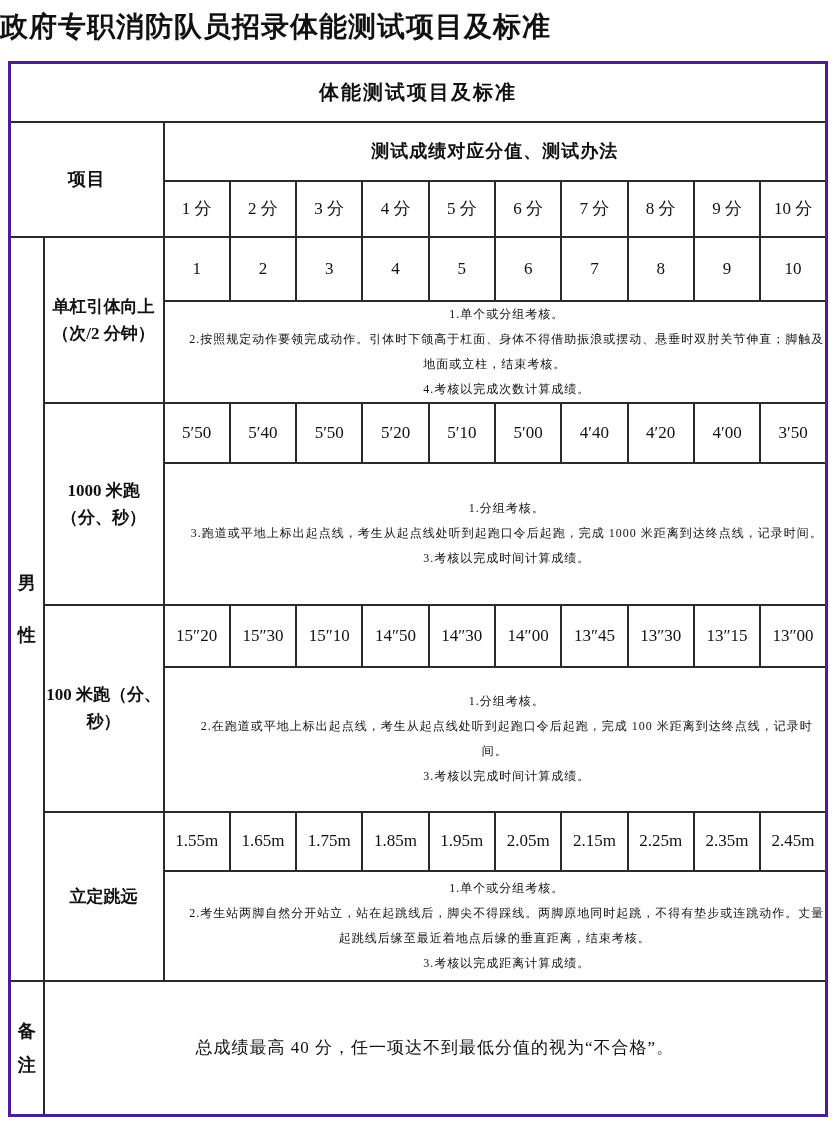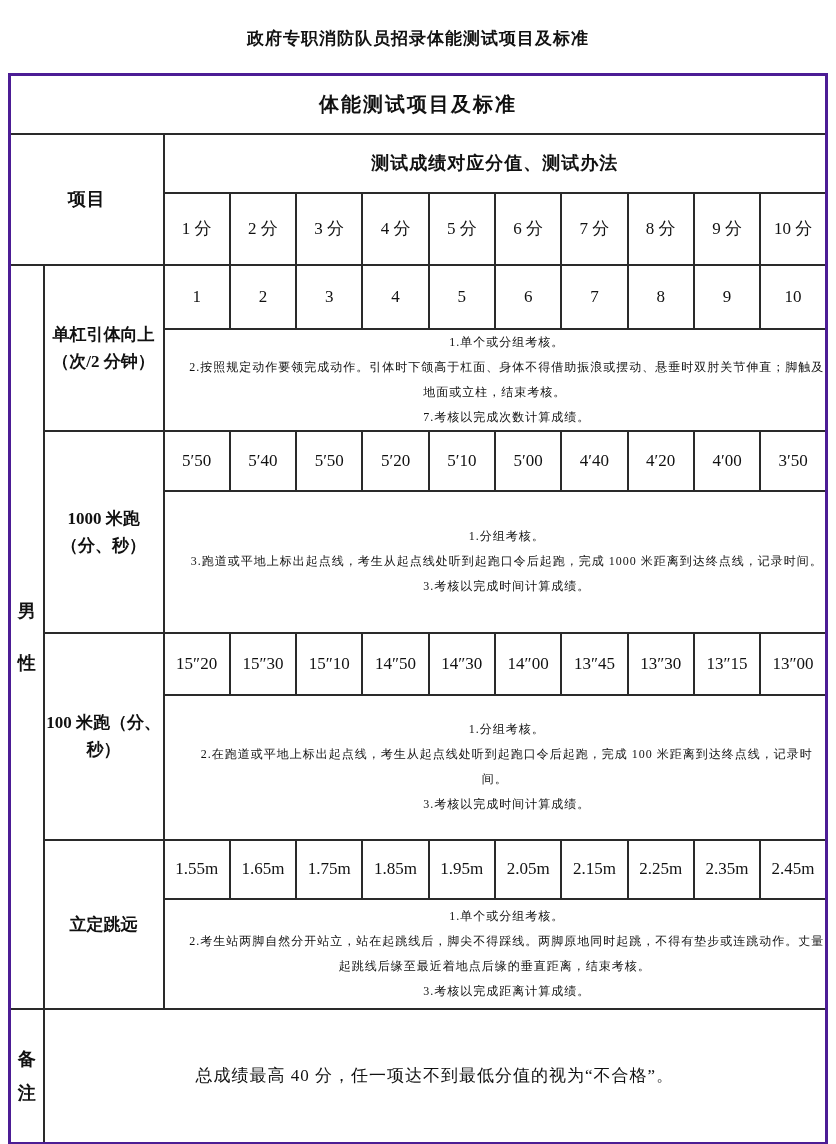--- a/index.html
+++ b/index.html
@@ -2,25 +2,24 @@
 <html><head>
 <meta charset="utf-8">
 <style>
   html,body{margin:0;padding:0;background:#ffffff;}
   body{
     width:836px;height:1144px;overflow:hidden;
     font-family:"Liberation Serif","DejaVu Serif",serif;
     color:#111;
   }
   .doc-title{
-    text-align:center;
-    font-size:17px;
-    font-weight:bold;
-    letter-spacing:1px;
-    padding-top:20px;
+    font-size:28px;
+    font-weight:bold;
+    letter-spacing:1px;
+    padding-top:8px;
     line-height:38px;
   }
   table.std{
     border-collapse:collapse;
     table-layout:fixed;
     width:820px;
     margin:15px 0 0 8px;
     border:3px solid #4c1d95;
   }
   table.std td{
@@ -77,21 +76,21 @@
     padding:0 7px;
   }
   td.remark-cell{
     text-align:left;
     font-size:17px;
     letter-spacing:1px;
     padding:0 14px 30px 12px;
   }
   tr.r-caption{height:59px;}
   tr.r-scorehead{height:59px;}
-  tr.r-scorelabels{height:72px;}
+  tr.r-scorelabels{height:56px;}
   tr.r-vals-1{height:64px;}
   tr.r-notes-1{height:100px;}
   tr.r-vals-2{height:60px;}
   tr.r-notes-2{height:142px;}
   tr.r-vals-3{height:62px;}
   tr.r-notes-3{height:145px;}
   tr.r-vals-4{height:59px;}
   tr.r-notes-4{height:110px;}
   tr.r-remark{height:135px;}
 </style>
@@ -150,21 +149,21 @@
     <td class="value-cell">6</td>
     <td class="value-cell">7</td>
     <td class="value-cell">8</td>
     <td class="value-cell">9</td>
     <td class="value-cell">10</td>
   </tr>
   <tr class="r-notes-1">
     <td class="notes-cell" colspan="10">
       <p>1.单个或分组考核。</p>
       <p>2.按照规定动作要领完成动作。引体时下颌高于杠面、身体不得借助振浪或摆动、悬垂时双肘关节伸直；脚触及地面或立柱，结束考核。</p>
-      <p>7.考核以完成次数计算成绩。</p>
+      <p>4.考核以完成次数计算成绩。</p>
     </td>
   </tr>
 
   <tr class="r-vals-2">
     <td class="exercise-cell" rowspan="2">1000 米跑（分、秒）</td>
     <td class="value-cell">5′50</td>
     <td class="value-cell">5′40</td>
     <td class="value-cell">5′50</td>
     <td class="value-cell">5′20</td>
     <td class="value-cell">5′10</td>

